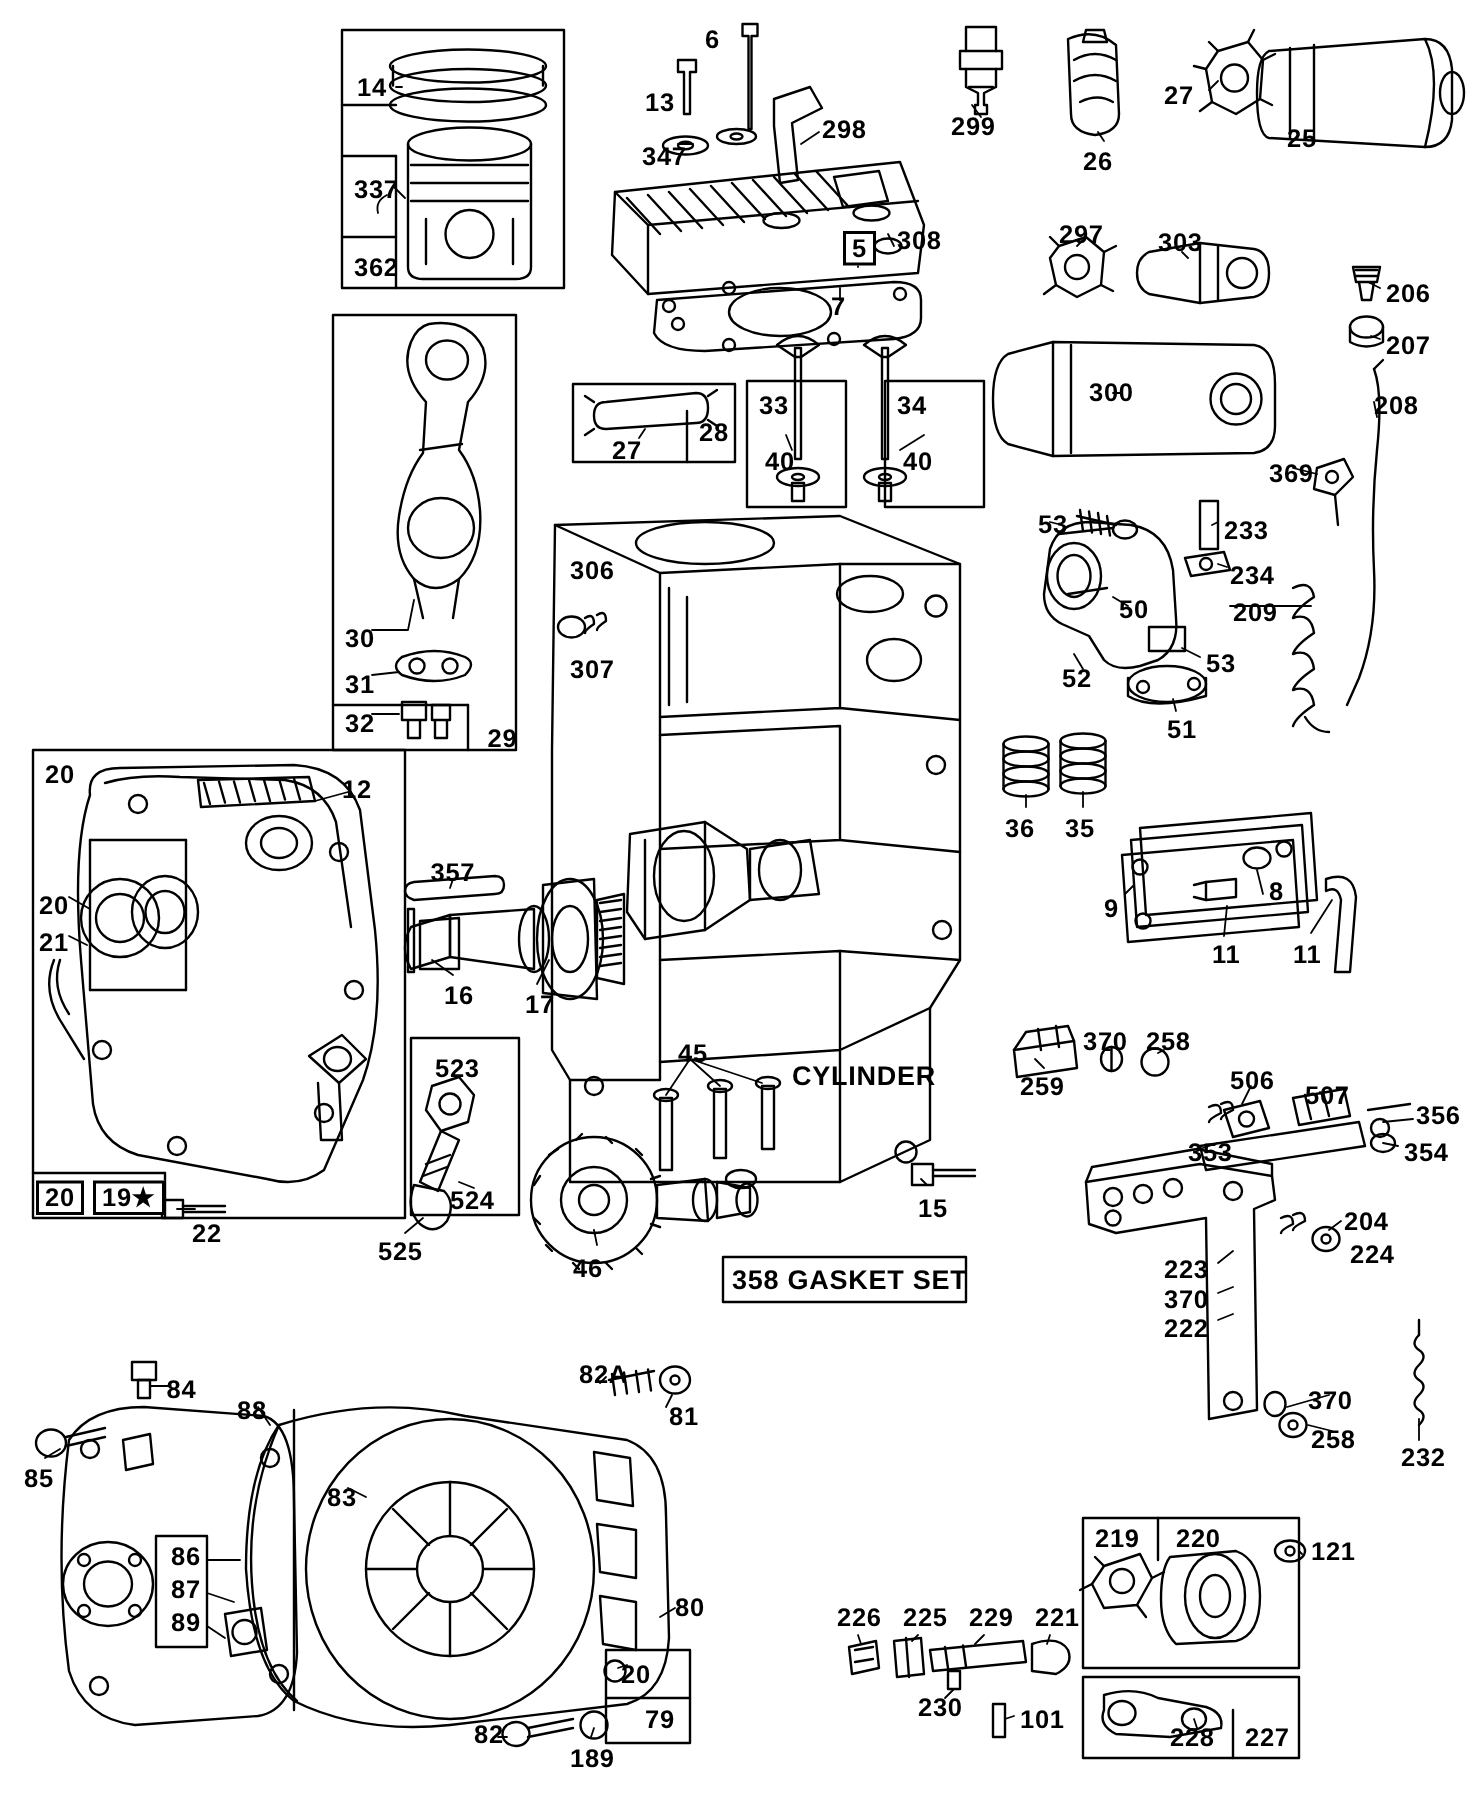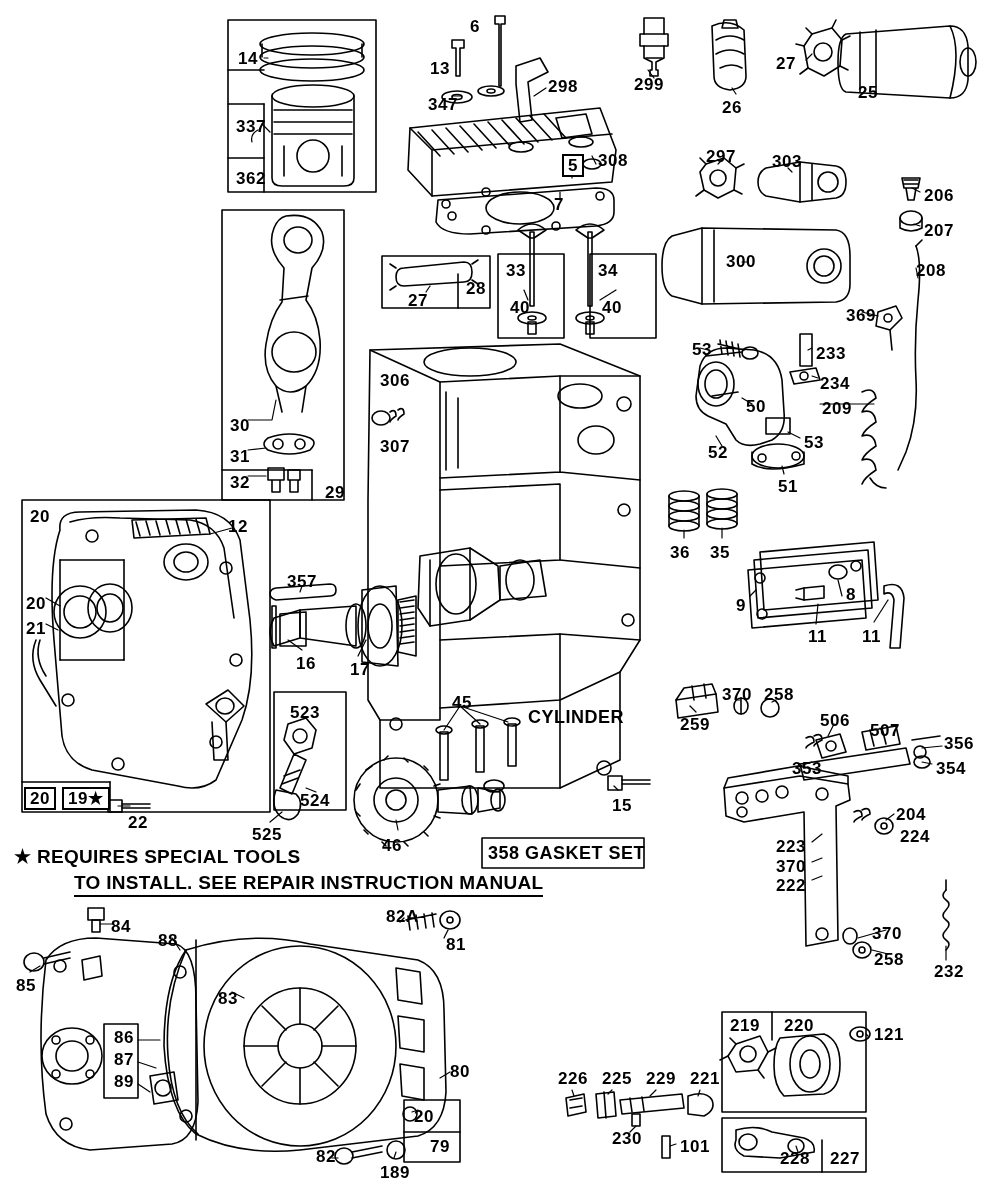--- a/index.html
+++ b/index.html
@@ -727,16 +727,14 @@
 <div class="lbl md" style="left:646px;top:1070px;">229</div>
 <div class="lbl md" style="left:690px;top:1070px;">221</div>
 <div class="lbl md" style="left:612px;top:1130px;">230</div>
 <div class="lbl md" style="left:680px;top:1138px;">101</div>
 <div class="lbl md" style="left:780px;top:1150px;">228</div>
 <div class="lbl md" style="left:830px;top:1150px;">227</div>
 
 <div class="lbl lg" style="left:528px;top:708px;">CYLINDER</div>
 <div class="lbl lg" style="left:488px;top:844px;">358 GASKET SET</div>
 
-<div class="note" style="left:14px;top:845px;">★ REQUIRES SPECIAL TOOLS</div>
-<div class="note underline" style="left:74px;top:872px;">TO INSTALL. SEE REPAIR INSTRUCTION MANUAL</div>
 
 </div>
 
 </body></html>

